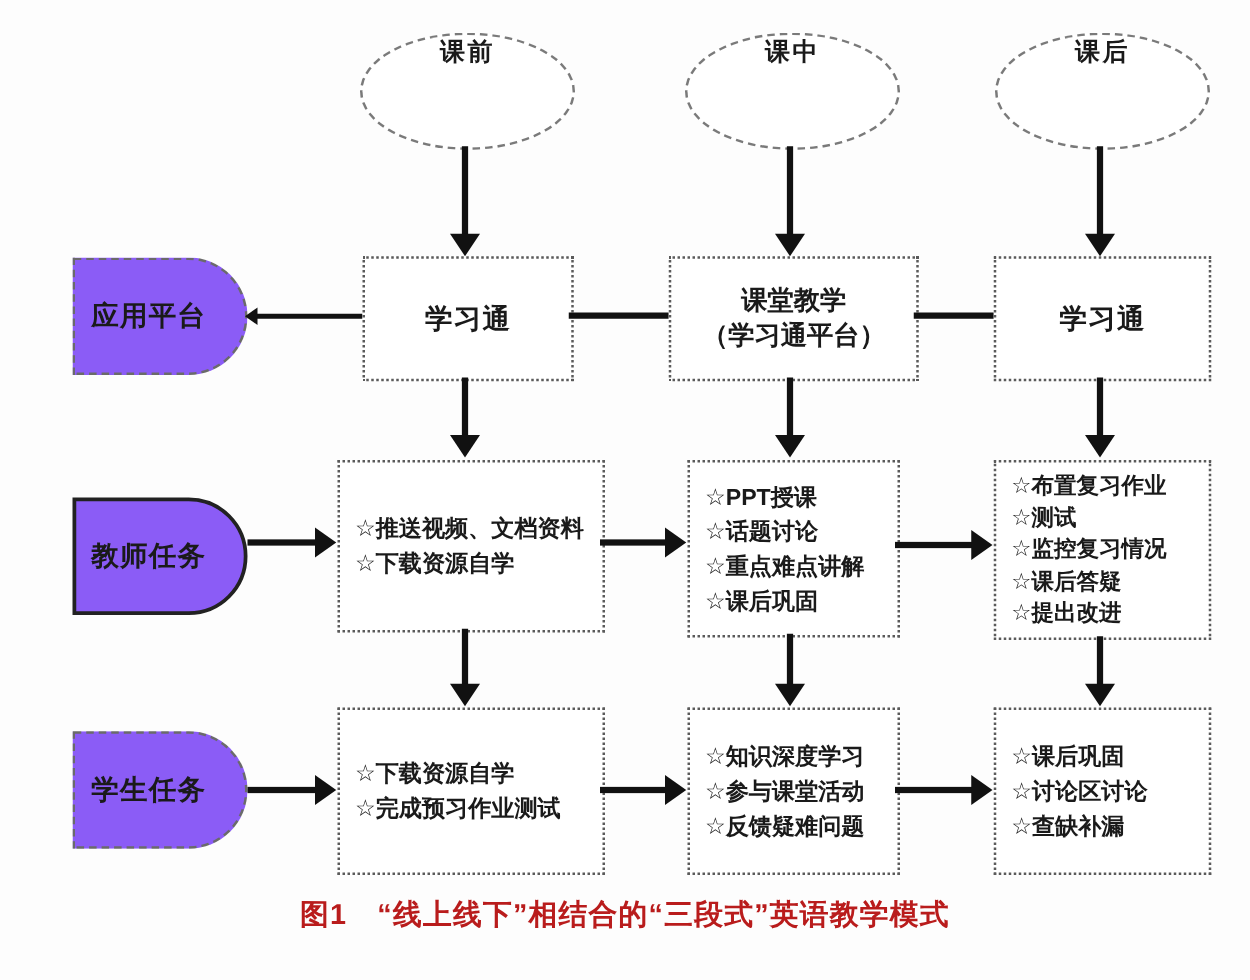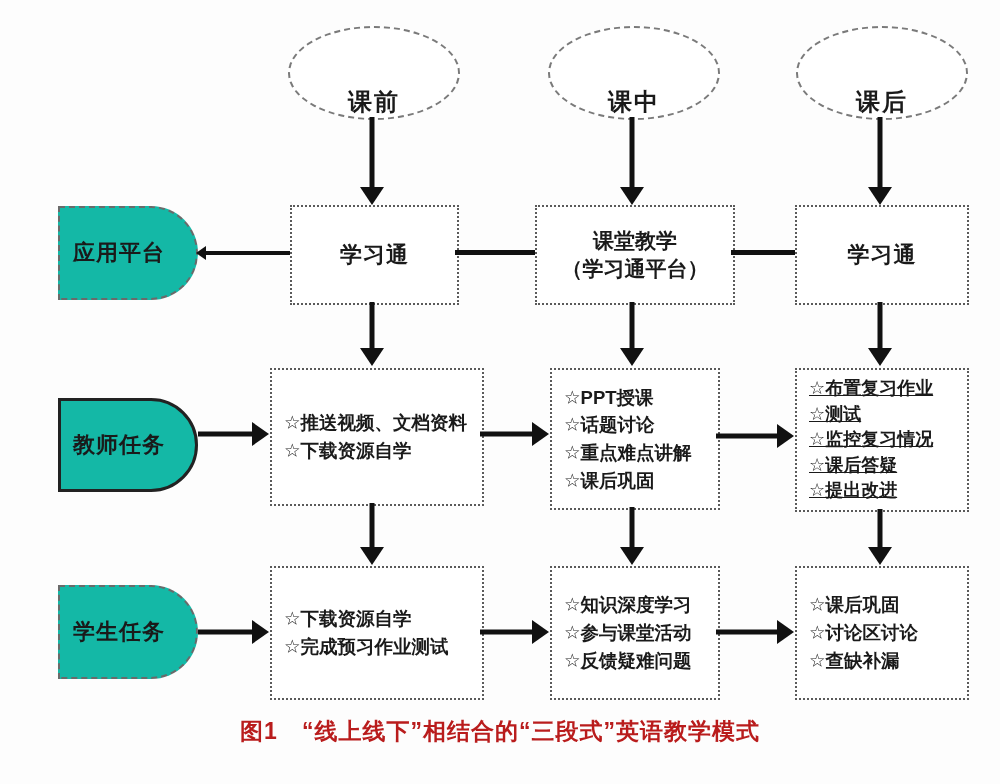--- a/index.html
+++ b/index.html
@@ -4,35 +4,35 @@
 <style>
   html,body{margin:0;padding:0;background:#ffffff;}
   .canvas{
     position:relative;width:1000px;height:784px;background:#fdfdfd;
     font-family:"Liberation Sans","DejaVu Sans",sans-serif;
     color:#1a1a1a;font-weight:bold;overflow:hidden;
   }
   
   .ellipse{
     position:absolute;width:168px;height:90px;border:2px dashed #7a7a7a;
-    border-radius:50%;display:flex;align-items:flex-end;justify-content:center;
-    font-size:24px;letter-spacing:2px;background:#fff;
+    border-radius:50%;display:flex;align-items:flex-start;justify-content:center;
+    font-size:20px;letter-spacing:2px;background:#fff;
   }
   
   .box{
     position:absolute;border:2px dotted #5a5a5a;background:#fff;
     display:flex;align-items:center;justify-content:center;text-align:center;
   }
   .box .two-line{line-height:1.35;font-size:21px;}
   .box.single{font-size:22px;letter-spacing:1px;}
   .task{justify-content:flex-start;}
   .task .task-lines{padding:6px 4px 6px 12px;text-align:left;font-size:18.5px;line-height:1.5;}
   
   .rowlabel{
-    position:absolute;width:140px;height:94px;background:#14b8a6;
+    position:absolute;width:140px;height:94px;background:#8b5cf6;
     border-radius:0 52px 52px 0;display:flex;align-items:center;justify-content:center;
     font-size:22px;letter-spacing:1px;padding-right:18px;box-sizing:border-box;
   }
   .rowlabel.dashed{border:2px dashed #6a6a6a;}
   .rowlabel.solid{border:3px solid #222;}
   
   .varrow{position:absolute;width:24px;}
   .varrow .shaft{position:absolute;left:50%;transform:translateX(-50%);top:0;bottom:17px;width:5px;background:#111;}
   .varrow .head{position:absolute;bottom:0;left:0;width:0;height:0;
     border-left:12px solid transparent;border-right:12px solid transparent;border-top:18px solid #111;}
@@ -140,21 +140,21 @@
       <div>☆PPT授课</div>
       <div>☆话题讨论</div>
       <div>☆重点难点讲解</div>
       <div>☆课后巩固</div>
     </div>
   </div>
   <div class="harrow" style="left:716px;top:424px;width:78px;">
       <div class="shaft"></div>
       <div class="head"></div>
     </div>
-  <div class="box task" style="left:795px;top:368px;width:170px;height:140px;text-decoration:underline;">
+  <div class="box task" style="left:795px;top:368px;width:170px;height:140px;">
     <div class="task-lines" style="font-size:18px;line-height:1.42;">
       <div>☆布置复习作业</div>
       <div>☆测试</div>
       <div>☆监控复习情况</div>
       <div>☆课后答疑</div>
       <div>☆提出改进</div>
     </div>
   </div>
 
   <div class="varrow" style="left:360px;top:503px;height:62px;">

